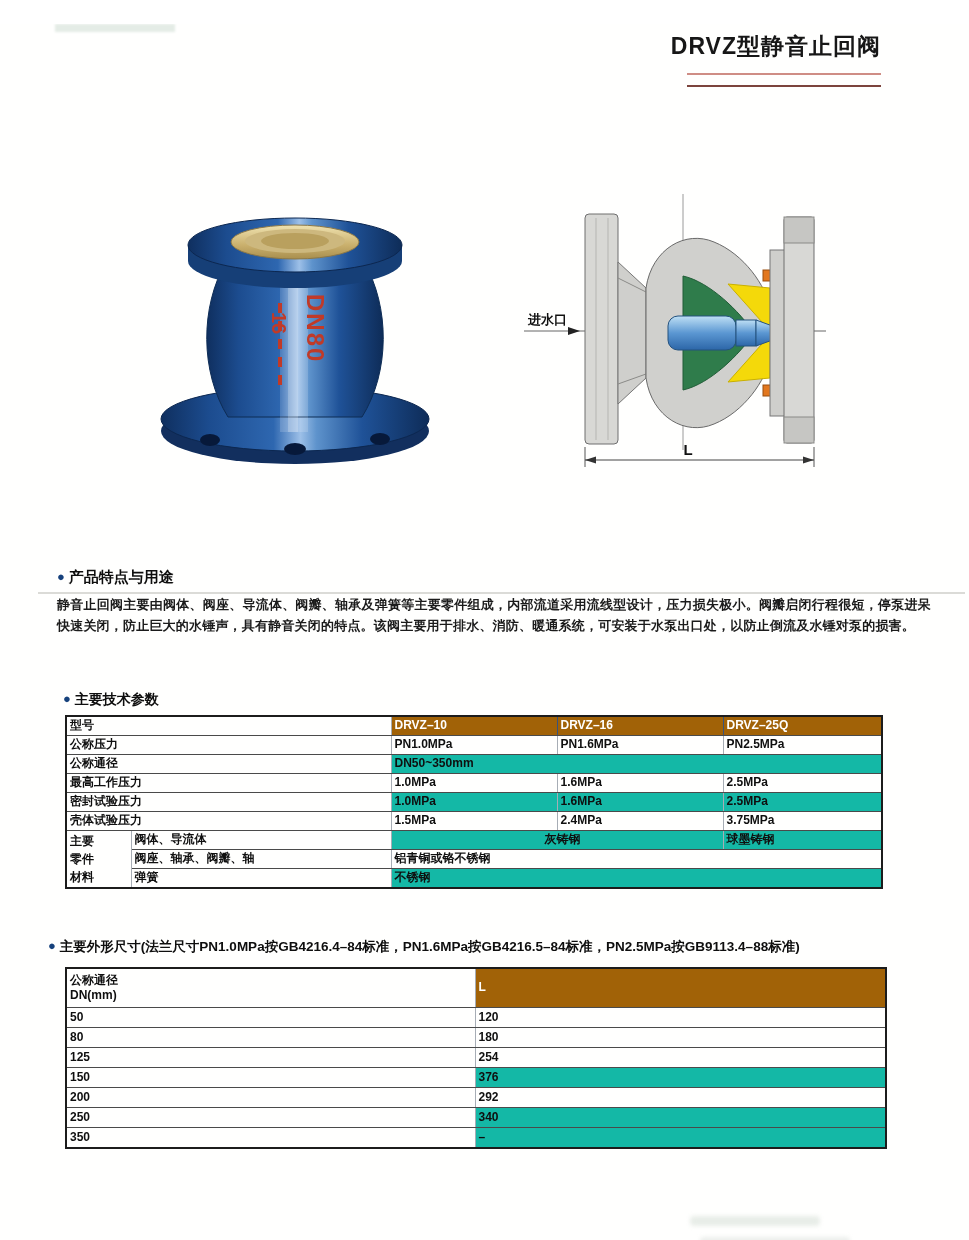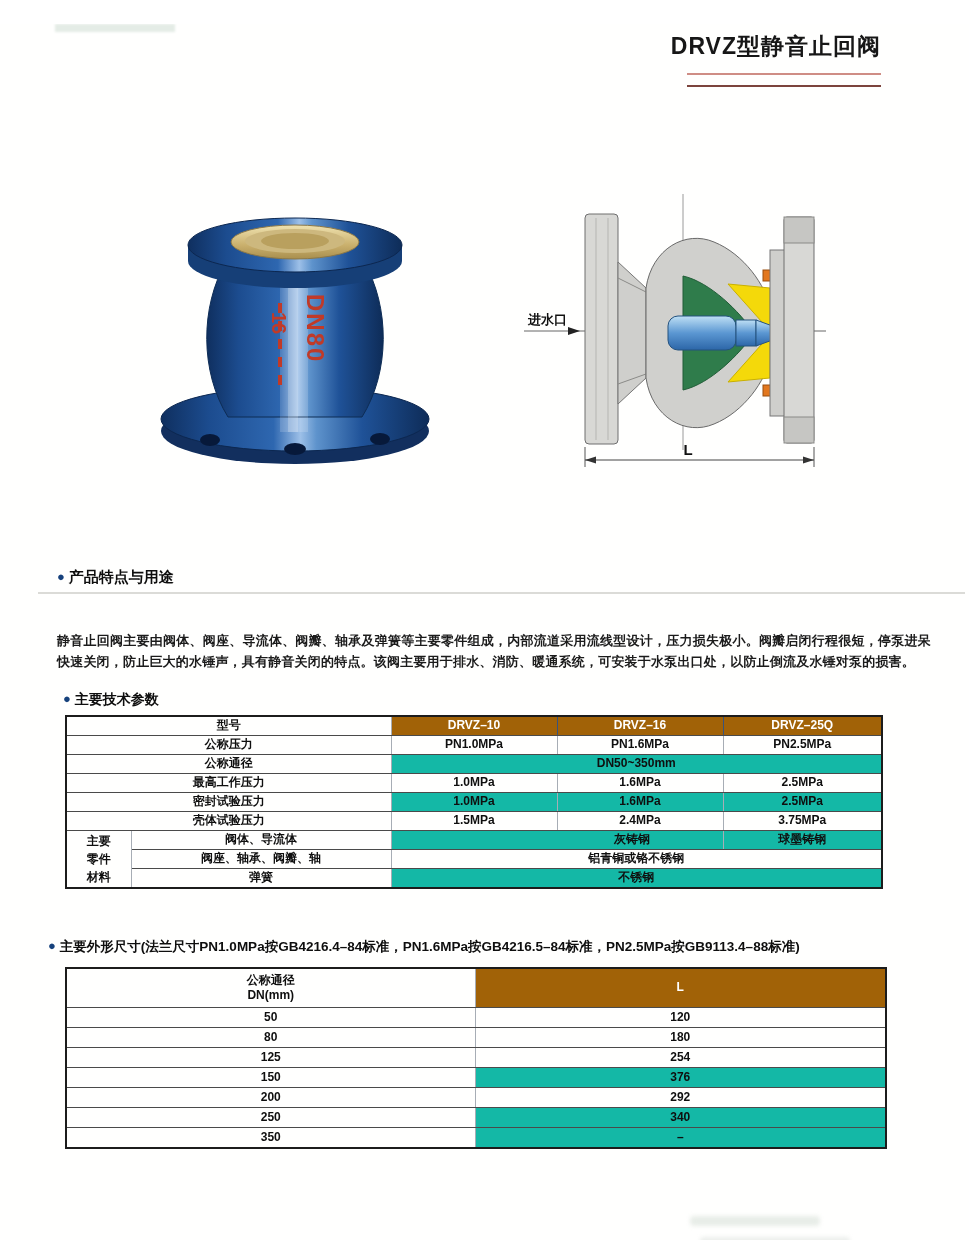--- a/index.html
+++ b/index.html
@@ -20,28 +20,28 @@
   .diagram{position:absolute;left:518px;top:168px;width:312px;height:296px;}
 
   
   .sec-head{position:absolute;font-weight:bold;color:#0e0e0e;white-space:nowrap;}
   .sec-head .bullet{color:#16417c;font-size:13px;margin-right:4px;vertical-align:1px;}
   #feat-head{left:57px;top:544px;font-size:15px;}
   #tech-head{left:63px;top:667px;font-size:14px;}
   #dims-head{left:48px;top:914px;font-size:13.5px;}
   .divider{position:absolute;left:38px;top:568px;width:927px;height:2px;background:#dbdbd7;}
 
-  .para{position:absolute;left:57px;top:606px;width:874px;font-size:13px;font-weight:600;
+  .para{position:absolute;left:57px;top:570px;width:874px;font-size:13px;font-weight:600;
         line-height:21px;color:#1b1b1b;text-align:justify;letter-spacing:.2px;}
 
   
   table{border-collapse:collapse;table-layout:fixed;font-size:12px;font-weight:600;color:#0f0f0f;}
   td{border-top:1px solid #4a4a4a;border-bottom:1px solid #4a4a4a;
      border-left:1px solid #a7adb5;border-right:1px solid #a7adb5;
-     text-align:center;vertical-align:middle;padding:0 3px;line-height:1.15;
+     text-align:left;vertical-align:middle;padding:0 3px;line-height:1.15;
      overflow:hidden;white-space:nowrap;}
   .t1{position:absolute;left:65px;top:691px;width:816px;border:2px solid #1c1c1c;}
   .t1 td{height:18px;}
   .t2{position:absolute;left:65px;top:943px;width:820px;border:2px solid #1c1c1c;}
   .t2 td{height:19px;}
   .t2 .hdr td{height:38px;}
   .blue{background:#a16207;color:#ffffff;border-left-color:#38537c;border-right-color:#38537c;}
   .lbv{background:#14b8a6;}
   .grp div{line-height:18px;}
   .shift-r{text-indent:150px;}

